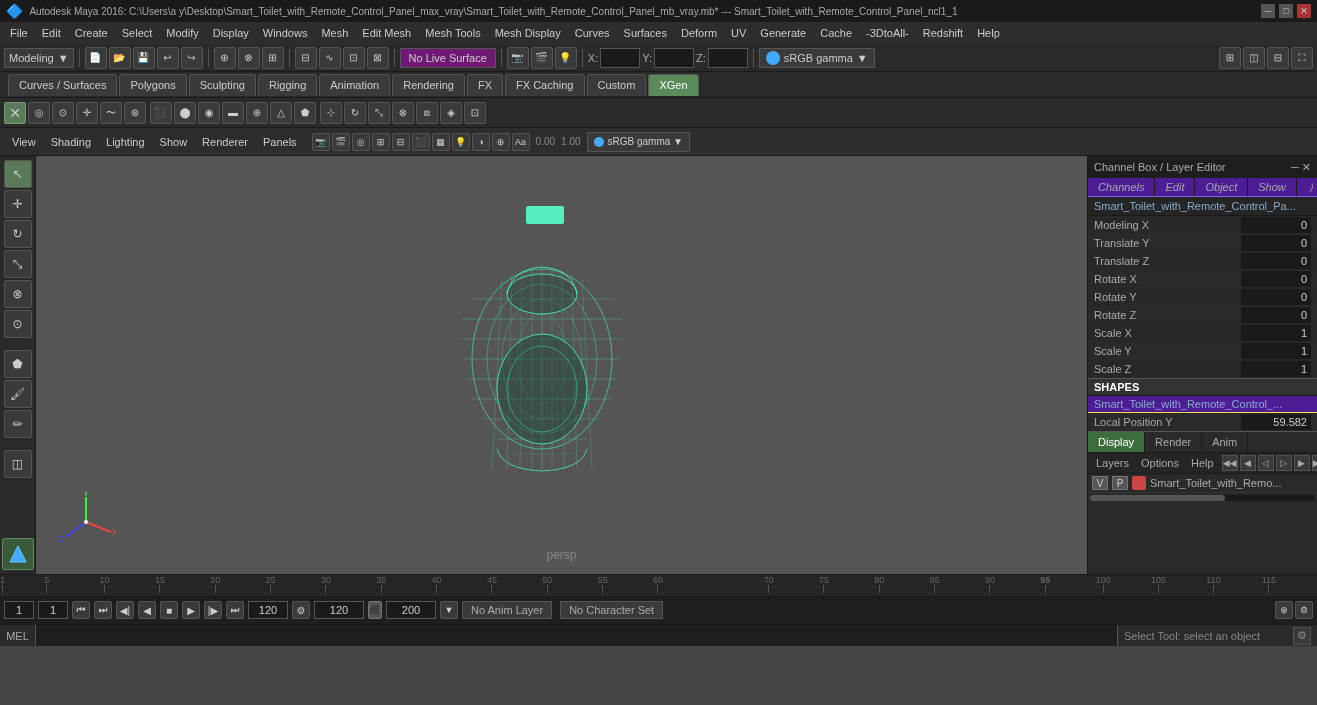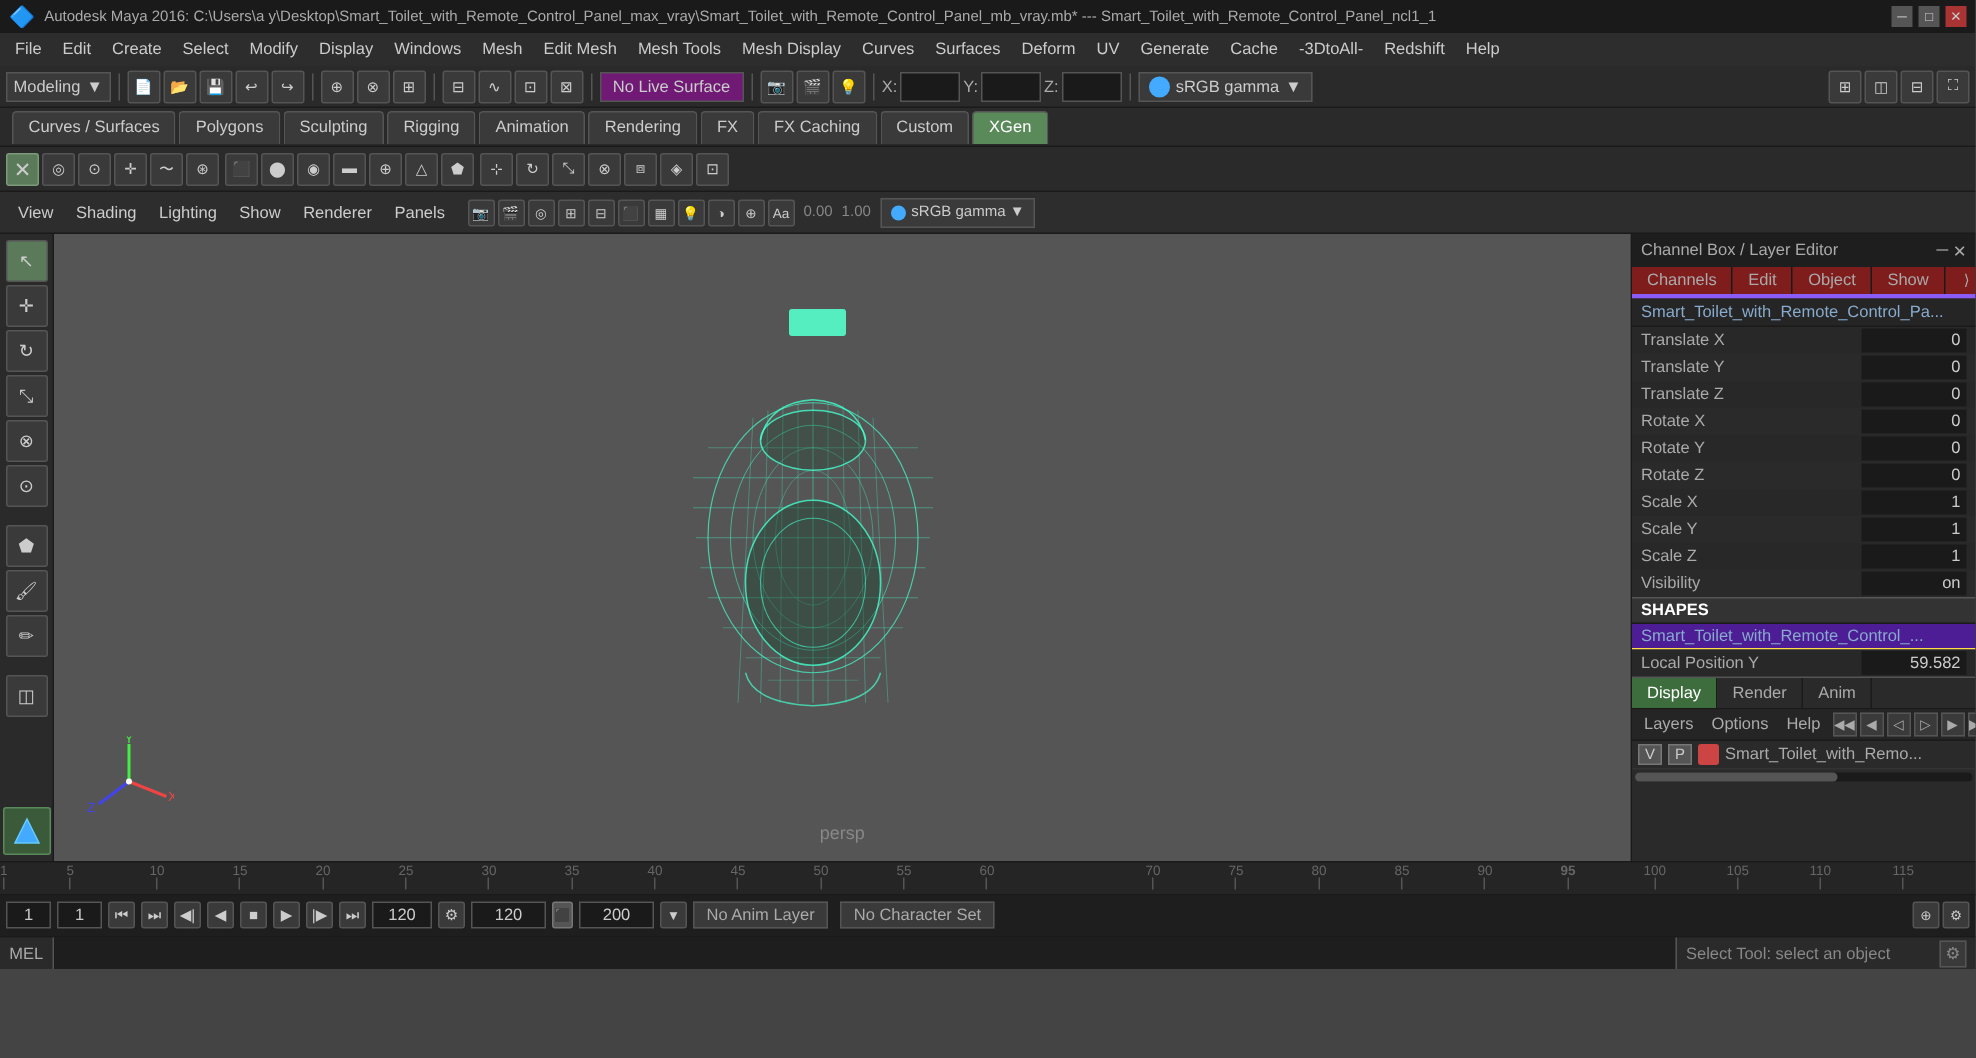--- a/index.html
+++ b/index.html
@@ -118,21 +118,21 @@
     
     #right-panel {
       width: 230px; background: #2a2a2a; border-left: 1px solid #1a1a1a;
       display: flex; flex-direction: column;
     }
     #right-panel-header {
       height: 22px; background: #1e1e1e; display: flex; align-items: center; justify-content: space-between;
       padding: 0 6px; font-size: 11px; color: #aaa;
     }
     #channel-tabs {
-      display: flex; background: #7f1d1d; border-bottom: 3px solid #8b5cf6;
+      display: flex; background: #4c1d95; border-bottom: 1px solid #8b5cf6; font-style: italic;
     }
     .ch-tab {
       padding: 3px 10px; cursor: pointer; font-size: 11px; color: #aaa;
       border-right: 1px solid #1a1a1a;
     }
     .object-name {
       padding: 3px 6px; font-size: 11px; color: #8ac; background: #252525;
       border-bottom: 1px solid #1a1a1a; white-space: nowrap; overflow: hidden; text-overflow: ellipsis;
     }
     .channel-row {
@@ -527,21 +527,21 @@
       <div class="ch-tab">Object</div>
       <div class="ch-tab">Show</div>
       <div style="margin-left:auto;display:flex;gap:2px;align-items:center;padding-right:4px;">
         <div style="cursor:pointer;font-size:10px;color:#aaa;">⟩</div>
       </div>
     </div>
 
     <div class="object-name">Smart_Toilet_with_Remote_Control_Pa...</div>
 
     <div class="channel-row">
-      <span class="channel-label">Translate X</span>
+      <span class="channel-label">Modeling X</span>
       <input class="channel-value" value="0" style="">
     </div>
     <div class="channel-row">
       <span class="channel-label">Translate Y</span>
       <input class="channel-value" value="0" style="">
     </div>
     <div class="channel-row">
       <span class="channel-label">Translate Z</span>
       <input class="channel-value" value="0" style="">
     </div>
@@ -561,24 +561,20 @@
       <span class="channel-label">Scale X</span>
       <input class="channel-value" value="1" style="">
     </div>
     <div class="channel-row">
       <span class="channel-label">Scale Y</span>
       <input class="channel-value" value="1" style="">
     </div>
     <div class="channel-row">
       <span class="channel-label">Scale Z</span>
       <input class="channel-value" value="1" style="">
-    </div>
-    <div class="channel-row">
-      <span class="channel-label">Visibility</span>
-      <input class="channel-value" value="on" style="">
     </div>
 
     <div class="section-header">SHAPES</div>
     <div class="shapes-name">Smart_Toilet_with_Remote_Control_...</div>
 
     <div class="local-pos-row">
       <span class="channel-label">Local Position Y</span>
       <input class="channel-value" value="59.582" style="">
     </div>
 

